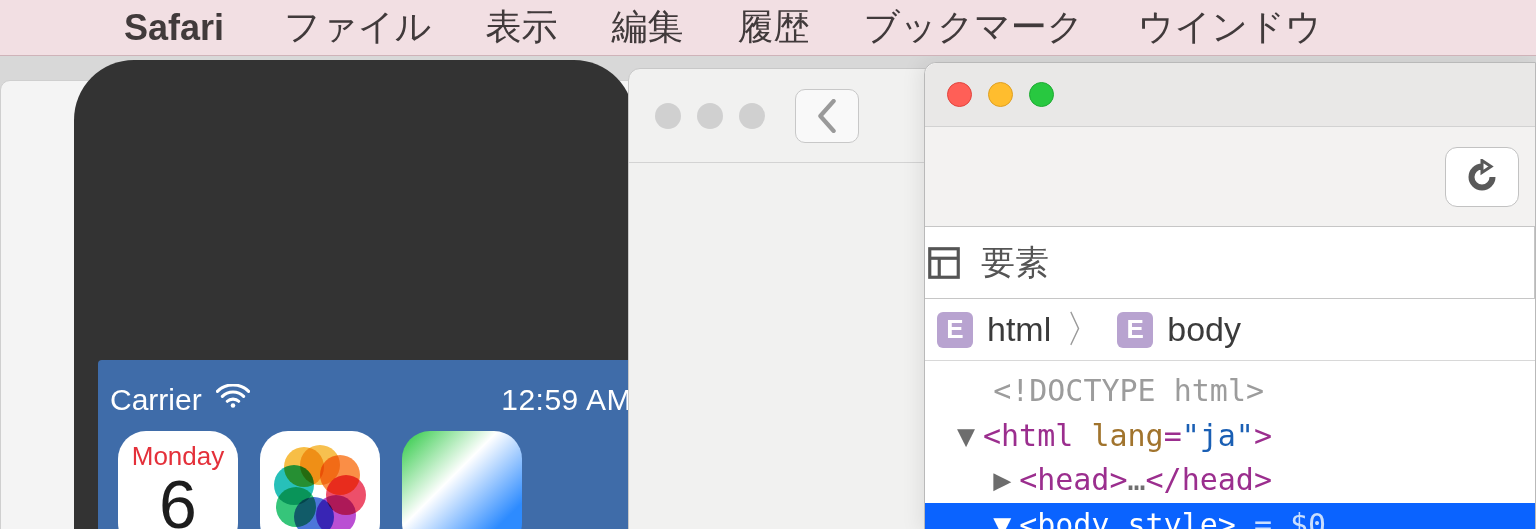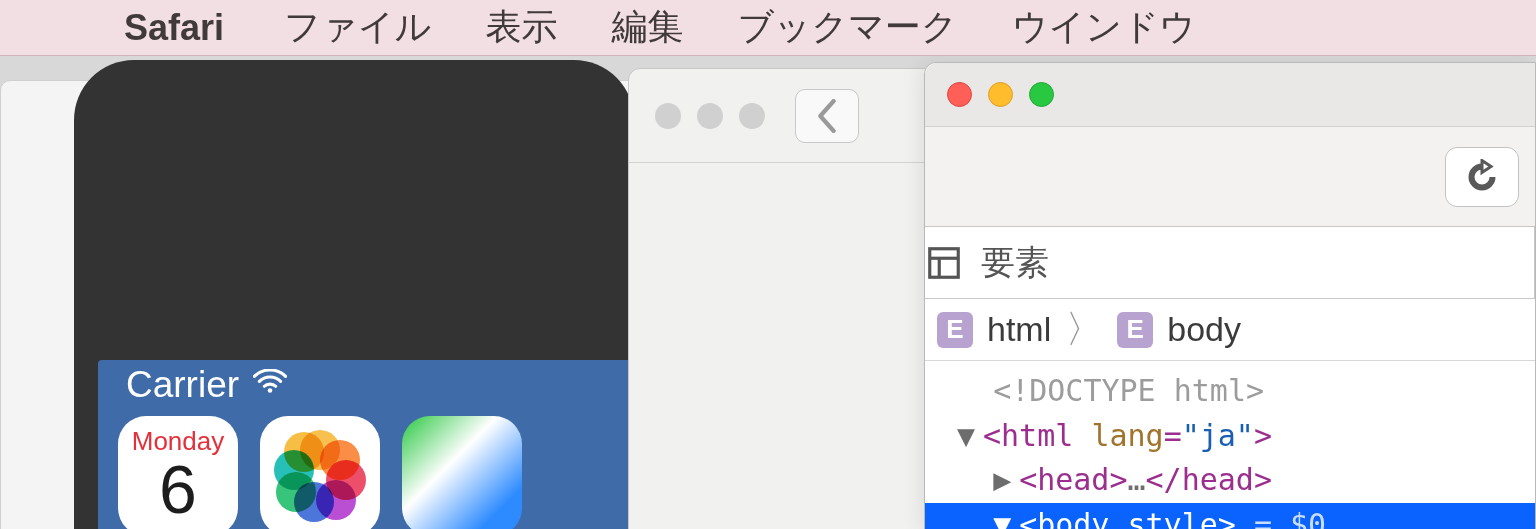--- a/index.html
+++ b/index.html
@@ -56,22 +56,23 @@
     left: 24px; top: 300px;
     right: 0; bottom: 0;
     background: linear-gradient(#3f6ca9, #3f6ca9);
     border-top-left-radius: 4px;
   }
   .sim-statusbar {
     height: 50px;
     display: flex;
     align-items: center;
     color: #ffffff;
-    font-size: 37px;
-    padding: 0 28px;
+    font-size: 30px;
+    padding: 0 12px;
+    margin-top: 15px;
   }
   .sim-statusbar .carrier { font-weight: 400; margin-right: 14px; }
   .sim-statusbar .wifi { font-size: 30px; }
   .sim-statusbar .time { margin-left: auto; margin-right: -10px; font-weight: 500; letter-spacing:0.5px;}
   .sim-apps {
     display: flex;
     gap: 22px;
     padding-left: 20px;
     padding-top: 6px;
   }
@@ -261,36 +262,38 @@
 </style>
 </head>
 <body>
 
 <div class="menubar">
   <span class="apple"></span>
   <span class="appname mitem">Safari</span>
   <span class="mitem">ファイル</span>
   <span class="mitem">表示</span>
   <span class="mitem">編集</span>
+  <span class="mitem">履歴</span>
   <span class="mitem">ブックマーク</span>
   <span class="mitem">ウインドウ</span>
 </div>
 
 <div class="bg-window"></div>
 
 <div class="simulator">
   <div class="sim-screen">
     <div class="sim-statusbar">
       <span class="carrier">Carrier</span>
       <span class="wifi">
         <svg width="34" height="26" viewBox="0 0 24 18">
             <path d="M1 5 C7 -1 17 -1 23 5 M4.5 8.5 C8.5 4.5 15.5 4.5 19.5 8.5 M8 12 C10 10 14 10 16 12" stroke="#fff" stroke-width="2.2" fill="none" stroke-linecap="round"></path>
             <circle cx="12" cy="15" r="1.6" fill="#fff"></circle>
           </svg>
       </span>
+      <span class="time">12:59 AM</span>
     </div>
     <div class="sim-apps">
       <div class="app-icon app-cal">
         <div class="cal-day">Monday</div>
         <div class="cal-date">6</div>
       </div>
       <div class="app-icon app-photos">
         <div class="photos-flower">
           <div class="petal p1"></div>
             <div class="petal p2"></div>

